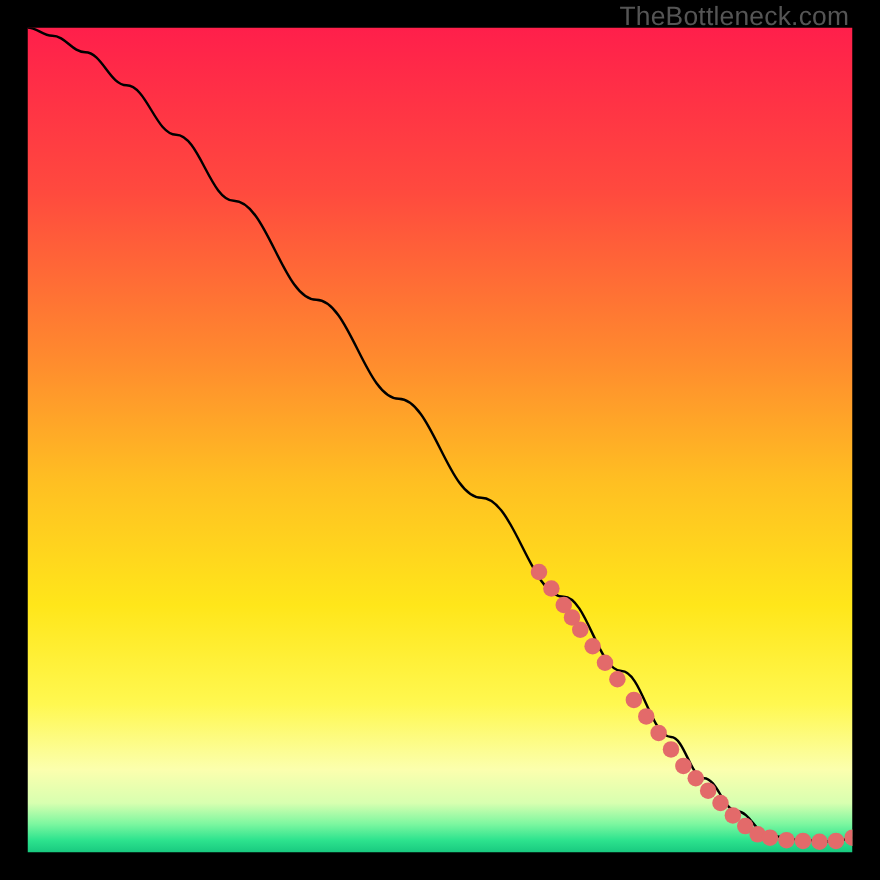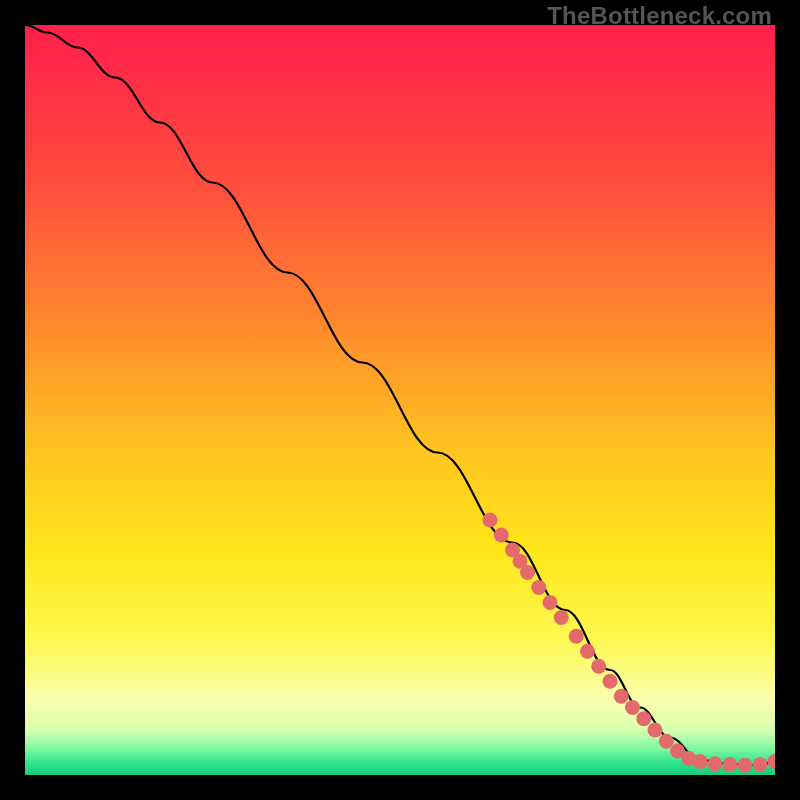--- a/index.html
+++ b/index.html
@@ -25,21 +25,21 @@
     top: 0;
     width: 750px;
     height: 750px;
   }
   .watermark {
     position: absolute;
     top: 2px;
     right: 28px;
     color: #555;
     font-size: 24px;
-    font-weight: 700;
+    font-weight: 400;
     letter-spacing: 0.2px;
   }
   svg {
     position: absolute;
     left: 0;
     top: 0;
   }
 </style>
 </head>
 <body>

